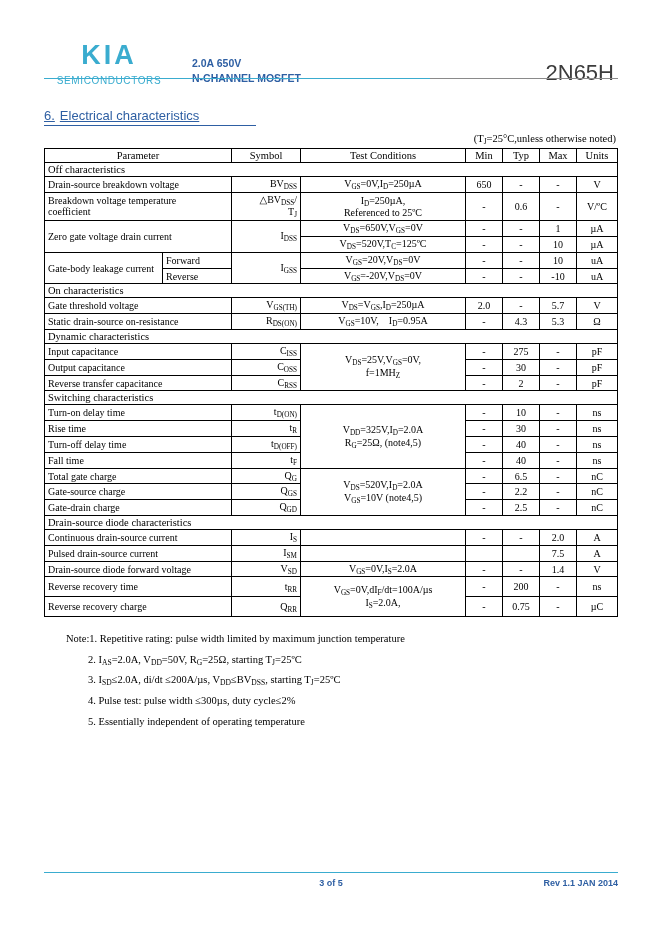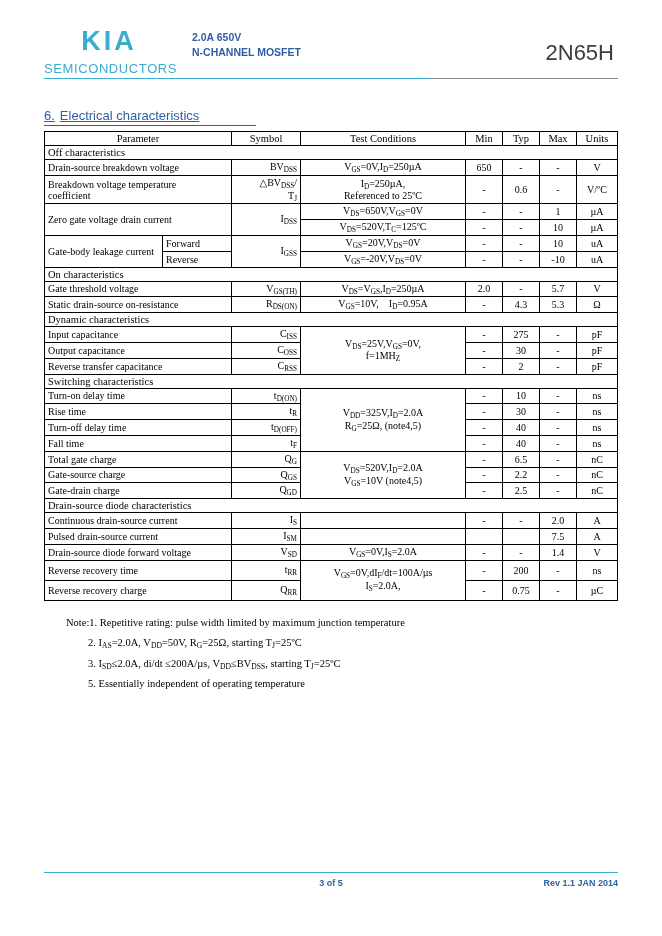--- a/index.html
+++ b/index.html
@@ -19,41 +19,41 @@
     position: relative;
     width: 662px;
     height: 936px;
     box-sizing: border-box;
     padding: 0 44px;
   }
 
   
   .header {
     display: flex;
-    align-items: flex-start;
+    align-items: flex-end;
     padding-top: 28px;
     height: 58px;
     position: relative;
   }
   .logo-block {
     width: 130px;
     flex: 0 0 130px;
     text-align: center;
   }
   .logo-main {
     font-family: "Liberation Sans", sans-serif;
     font-size: 27px;
     font-weight: bold;
     letter-spacing: 3px;
     color: #3aaccf;
     line-height: 1;
   }
   .logo-sub {
     font-family: "Liberation Sans", sans-serif;
-    font-size: 13px;
+    font-size: 10px;
     letter-spacing: 0.6px;
     color: #3aaccf;
     margin-top: 6px;
   }
   .header-mid {
     flex: 1 1 auto;
     padding-left: 18px;
     padding-top: 2px;
   }
   .header-mid div {
@@ -191,20 +191,21 @@
     <div class="part-no">2N65H</div>
   </div>
   <div class="header-rule"></div>
   <div class="header-rule-dark"></div>
 
   <div class="section-title">
     <span class="num">6.</span><span>Electrical characteristics</span>
     <div class="section-underline"></div>
   </div>
 
+  <div class="cond-note">(T<sub>J</sub>=25<span>°</span>C,unless otherwise noted)</div>
 
   <table class="spec">
     <thead>
       <tr>
         <th class="c-param" colspan="2">Parameter</th>
         <th class="c-sym">Symbol</th>
         <th class="c-cond">Test Conditions</th>
         <th class="c-num">Min</th>
         <th class="c-num">Typ</th>
         <th class="c-num">Max</th>
@@ -429,20 +430,21 @@
         <td class="c-num">-</td>
         <td class="c-unit">µC</td>
       </tr>
     </tbody>
   </table>
 
   <div class="notes">
     <div>Note:1. Repetitive rating: pulse width limited by maximum junction temperature</div>
     <div class="n2">2. I<sub>AS</sub>=2.0A, V<sub>DD</sub>=50V, R<sub>G</sub>=25Ω, starting T<sub>J</sub>=25ºC</div>
     <div class="n2">3. I<sub>SD</sub><span>≤</span>2.0A, di/dt <span>≤</span>200A/µs, V<sub>DD</sub><span>≤</span>BV<sub>DSS</sub>, starting T<sub>J</sub>=25ºC</div>
+    <div class="n2">4. Pulse test: pulse width <span>≤</span>300µs, duty cycle<span>≤</span>2%</div>
     <div class="n2">5. Essentially independent of operating temperature</div>
   </div>
 
   <div class="footer">
     <div class="footer-rule"></div>
     <div class="footer-row">
       <div style="width:160px"></div>
       <div class="footer-center">3 of 5</div>
       <div class="footer-right">Rev 1.1 JAN 2014</div>
     </div>

